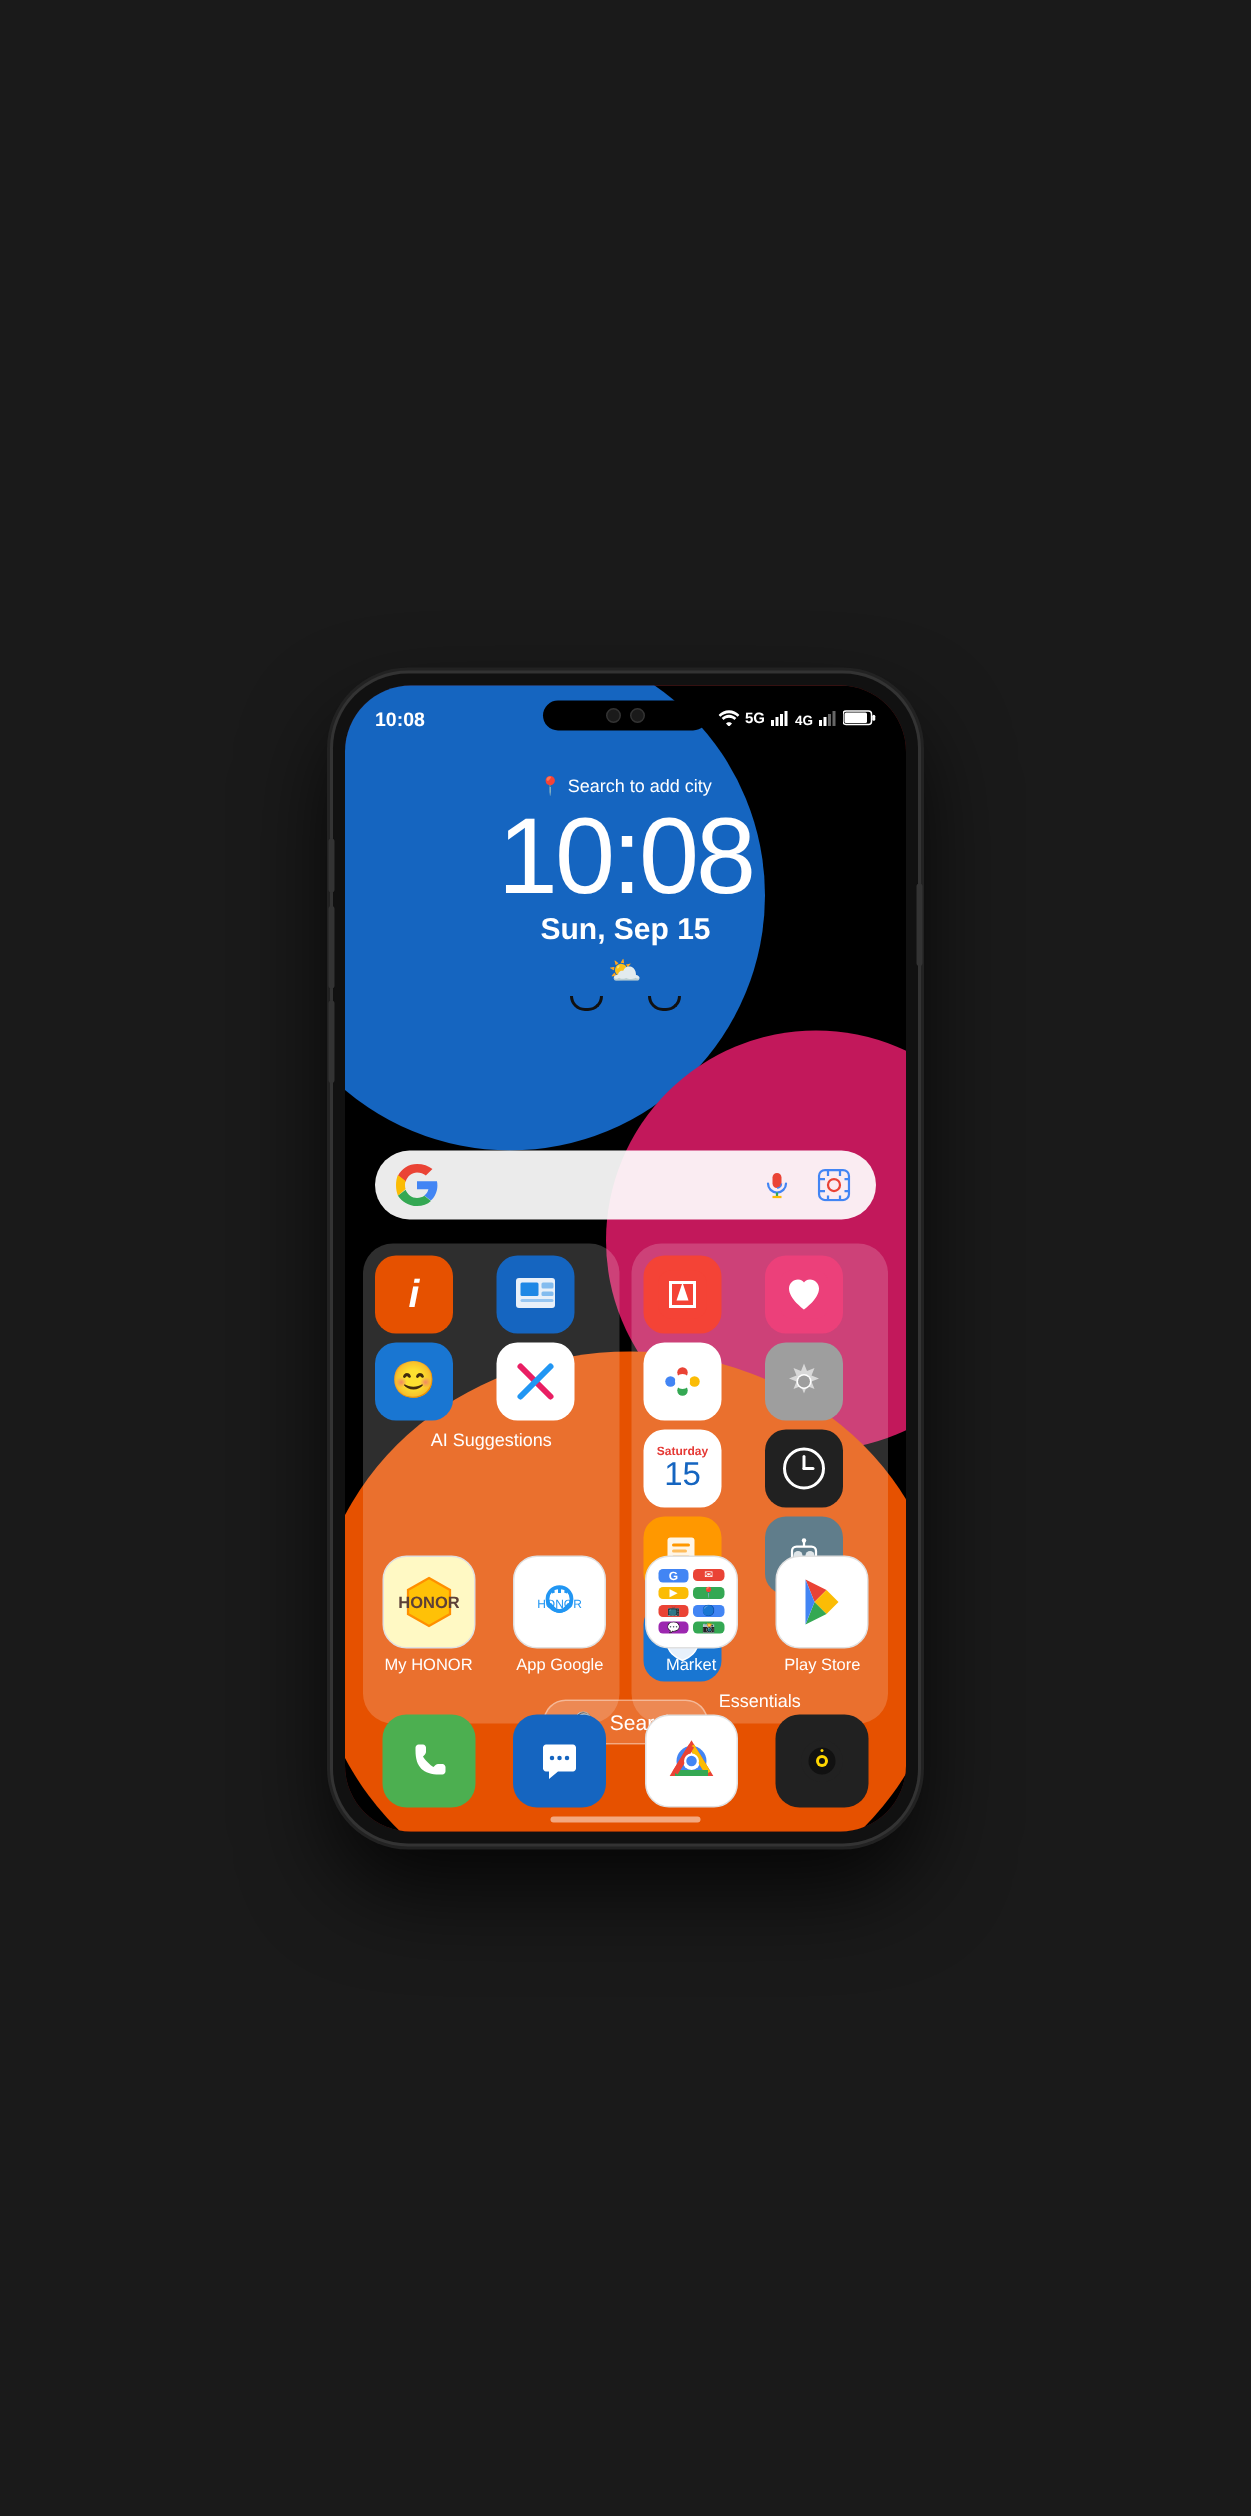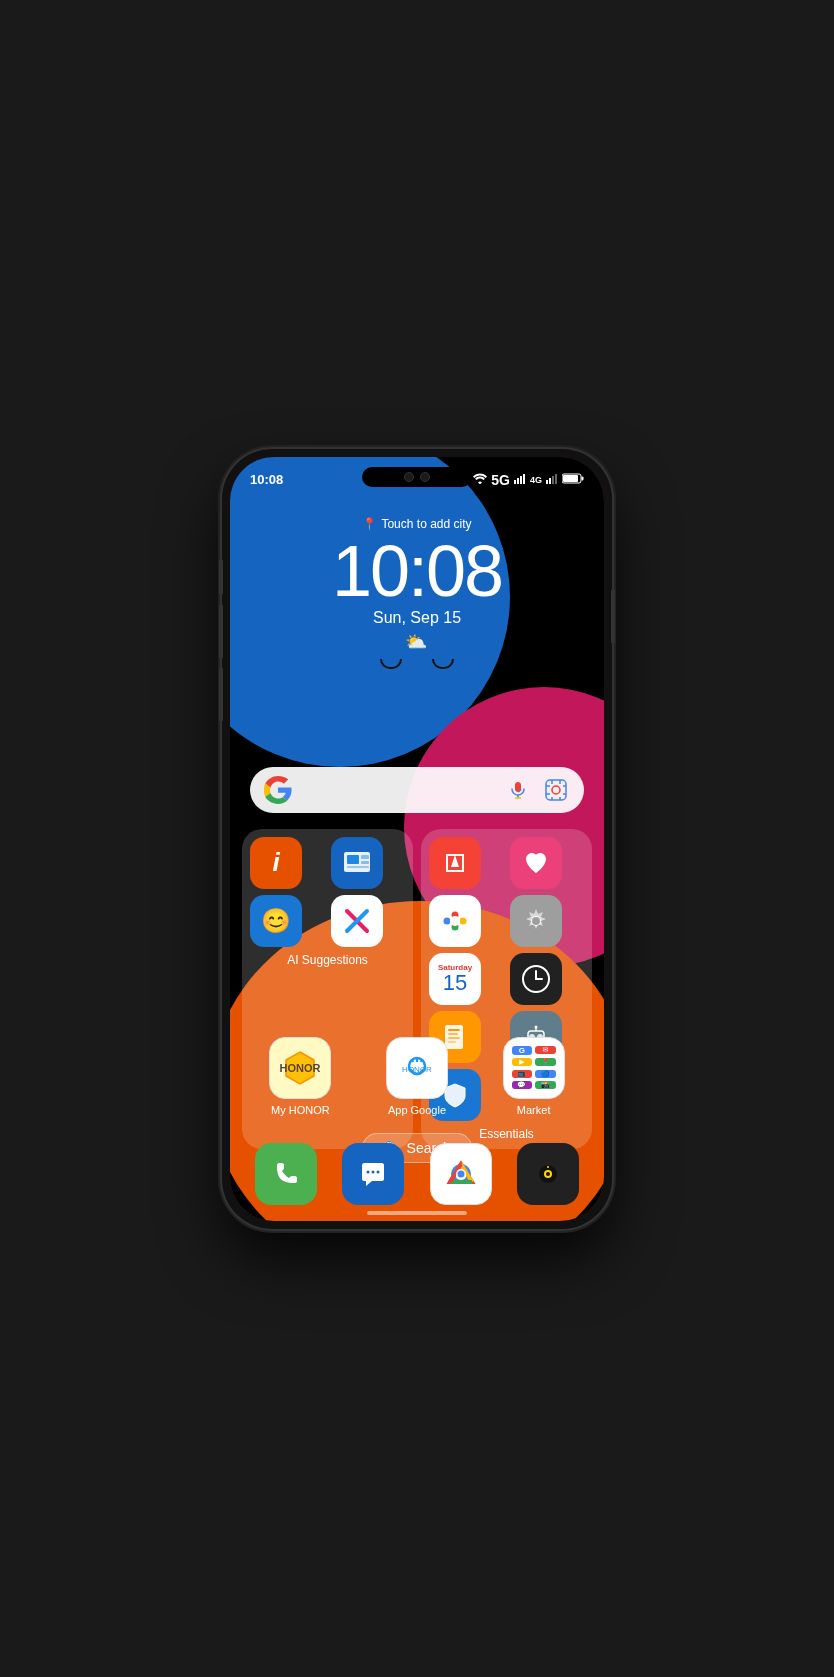--- a/index.html
+++ b/index.html
@@ -140,22 +140,22 @@
     .clock-time {
       color: white;
       font-size: 72px;
       font-weight: 300;
       letter-spacing: -2px;
       line-height: 1;
       margin-top: 4px;
     }
     .clock-date {
       color: white;
-      font-size: 16px;
-      font-weight: 400;
+      font-size: 20px;
+      font-weight: 700;
       margin-top: 2px;
     }
     .clock-weather {
       display: flex;
       align-items: center;
       gap: 4px;
       color: white;
       font-size: 18px;
       margin-top: 4px;
     }
@@ -388,21 +388,21 @@
       </div>
 
       <div class="status-bar">
         <span class="status-time">10:08</span>
         <div class="status-icons">
           <span class="status-icon">
             <svg width="14" height="11" viewBox="0 0 14 11">
                 <path d="M7 2.5C9.2 2.5 11.2 3.4 12.7 4.9L14 3.6C12.1 1.7 9.7 0.5 7 0.5S1.9 1.7 0 3.6L1.3 4.9C2.8 3.4 4.8 2.5 7 2.5ZM7 5.5C8.4 5.5 9.7 6.1 10.6 7L11.9 5.7C10.6 4.4 8.9 3.5 7 3.5S3.4 4.4 2.1 5.7L3.4 7C4.3 6.1 5.6 5.5 7 5.5ZM7 8.5C7.8 8.5 8.5 8.8 9 9.3L7 11.5L5 9.3C5.5 8.8 6.2 8.5 7 8.5Z" fill="white"></path>
               </svg>
           </span>
-          <span class="status-icon" style="font-size:14px;font-weight:700;color:white;">5G</span>
+          <span class="status-icon" style="font-size:10px;font-weight:700;color:white;">5G</span>
           <span class="status-icon">
             <svg width="12" height="11" viewBox="0 0 12 11">
                 <rect x="0" y="7" width="2" height="4" fill="white"></rect>
                 <rect x="3" y="5" width="2" height="6" fill="white"></rect>
                 <rect x="6" y="3" width="2" height="8" fill="white"></rect>
                 <rect x="9" y="1" width="2" height="10" fill="white"></rect>
               </svg>
           </span>
           <span class="status-icon" style="font-size:9px;font-weight:700;color:white;text-align:center;">4G</span>
           <span class="status-icon">
@@ -419,21 +419,21 @@
                 <rect x="19.5" y="3.5" width="2" height="4" rx="1" fill="white"></rect>
                 <rect x="1" y="2" width="15" height="7" rx="1" fill="white"></rect>
               </svg>
           </span>
         </div>
       </div>
 
       <div class="clock-widget">
         <div class="clock-location">
           <span>📍</span>
-          <span>Touch to add city</span>
+          <span>Search to add city</span>
         </div>
         <div class="clock-time">10:08</div>
         <div class="clock-date">Sun, Sep 15</div>
         <div class="clock-weather">
           <span>⛅</span>
         </div>
         <div class="face-decoration">
           <div class="eye"></div>
           <div class="eye"></div>
         </div>
@@ -617,20 +617,32 @@
             <div style="background:#FBBC05;border-radius:3px;display:flex;align-items:center;justify-content:center;font-size:7px;color:white;">▶</div>
             <div style="background:#34A853;border-radius:3px;display:flex;align-items:center;justify-content:center;font-size:7px;color:white;">📍</div>
             <div style="background:#EA4335;border-radius:3px;display:flex;align-items:center;justify-content:center;font-size:7px;color:white;">📺</div>
             <div style="background:#4285F4;border-radius:3px;display:flex;align-items:center;justify-content:center;font-size:7px;color:white;">🔵</div>
             <div style="background:#9C27B0;border-radius:3px;display:flex;align-items:center;justify-content:center;font-size:7px;color:white;">💬</div>
             <div style="background:#34A853;border-radius:3px;display:flex;align-items:center;justify-content:center;font-size:7px;color:white;">📸</div>
           </div>
           <span class="app-label">Market</span>
         </div>
 
+        <div class="app-item">
+          <div class="app-icon" style="background:white;border:1px solid #e0e0e0;">
+            <svg width="38" height="38" viewBox="0 0 38 38">
+              <polygon points="8,4 30,19 8,34" fill="none"></polygon>
+              <polygon points="8,4 22,11 14,19" fill="#EA4335"></polygon>
+              <polygon points="22,11 30,19 22,27 14,19" fill="#FBBC05"></polygon>
+              <polygon points="14,19 22,27 8,34" fill="#34A853"></polygon>
+              <polygon points="8,4 14,19 8,34" fill="#4285F4"></polygon>
+            </svg>
+          </div>
+          <span class="app-label">Play Store</span>
+        </div>
       </div>
 
       <div class="search-pill">
         <span>🔍</span>
         <span>Search</span>
       </div>
 
       <div class="dock">
 
         <div class="dock-icon" style="background:#4CAF50;">

